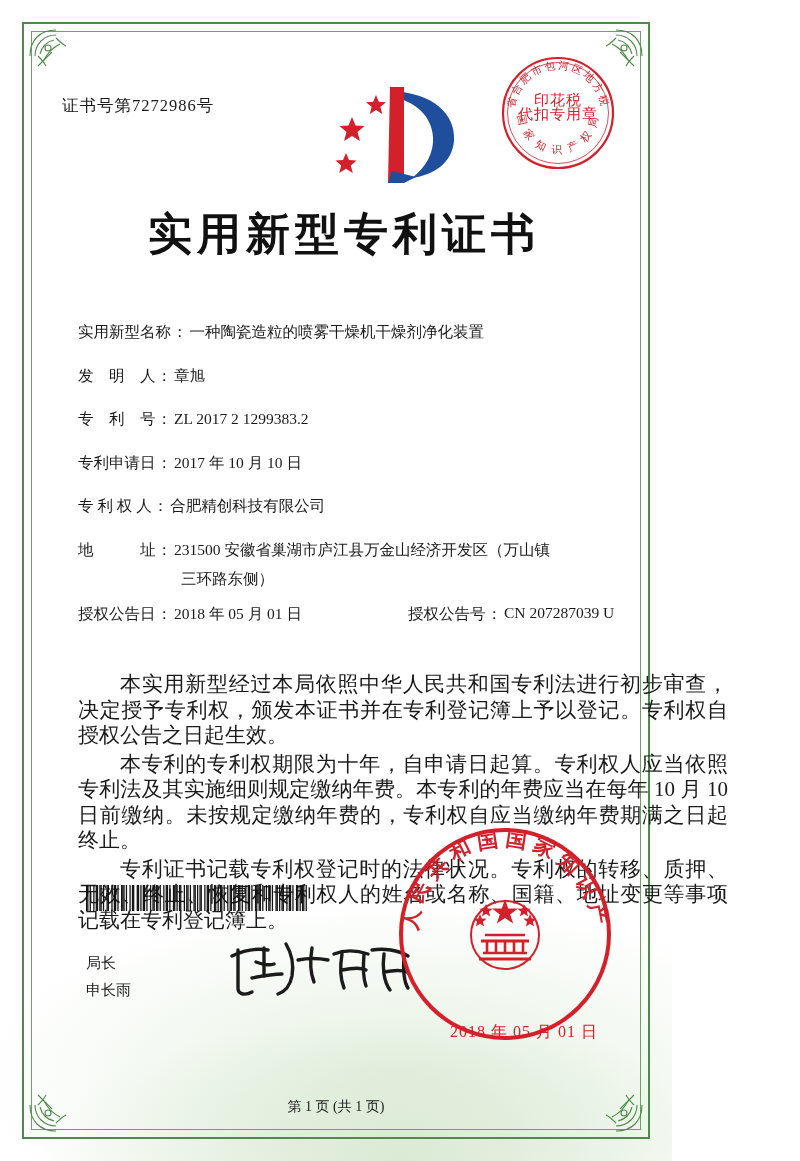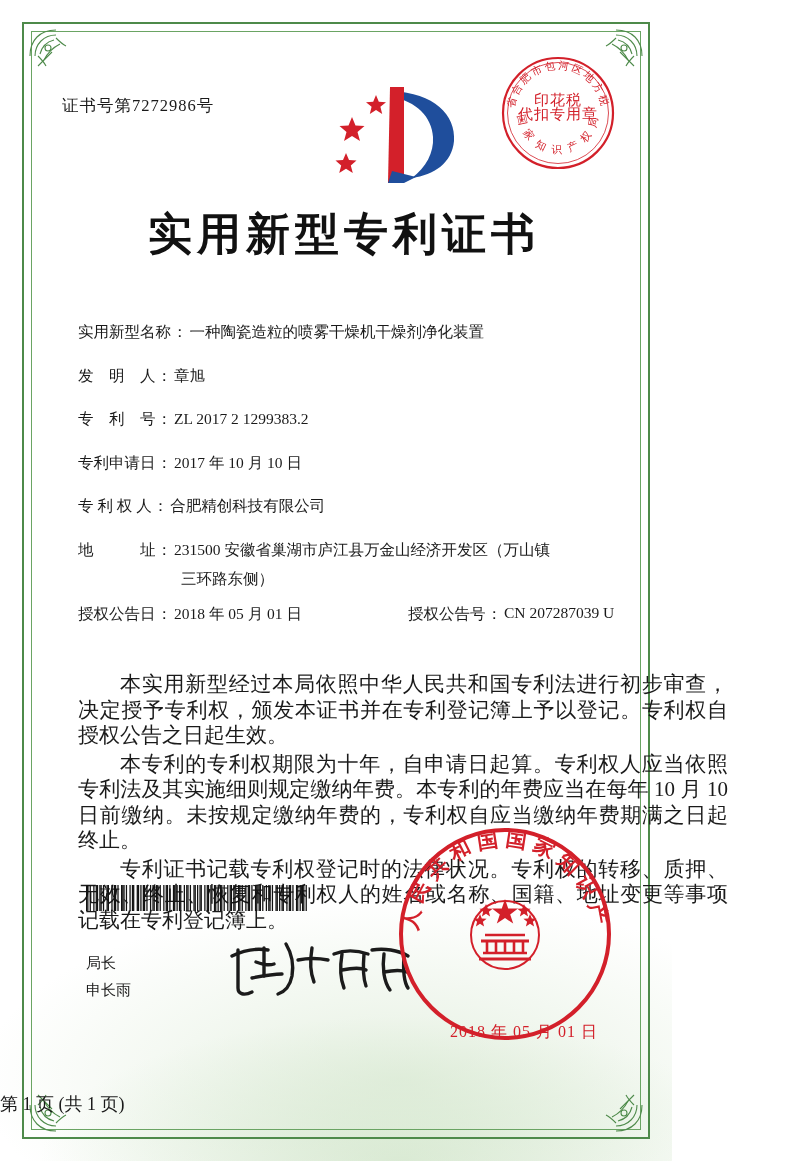--- a/index.html
+++ b/index.html
@@ -184,21 +184,22 @@
     font-size: 16px;
     letter-spacing: 1px;
   }
 
   
   .footer {
     position: absolute;
     left: 0;
     bottom: 45px;
     width: 100%;
-    font-size: 18px;
+    text-align: center;
+    font-size: 14px;
     color: #1a1a1a;
   }
 </style>
 </head>
 <body>
 
 <div class="page">
 
   <div class="border-outer"></div>
   <div class="border-inner"></div>

